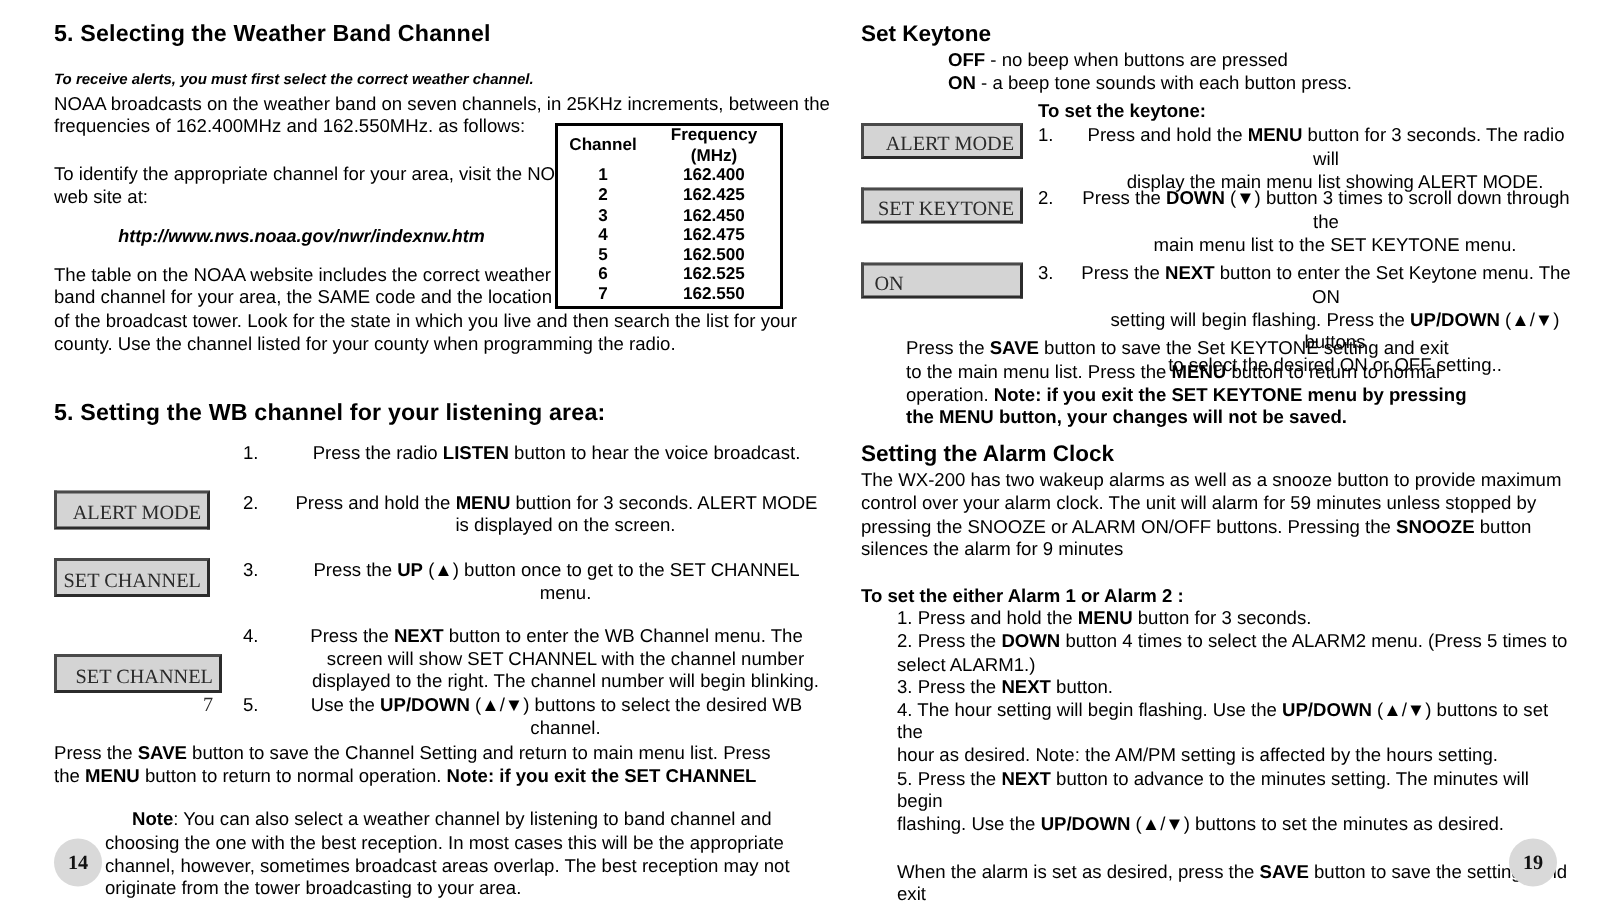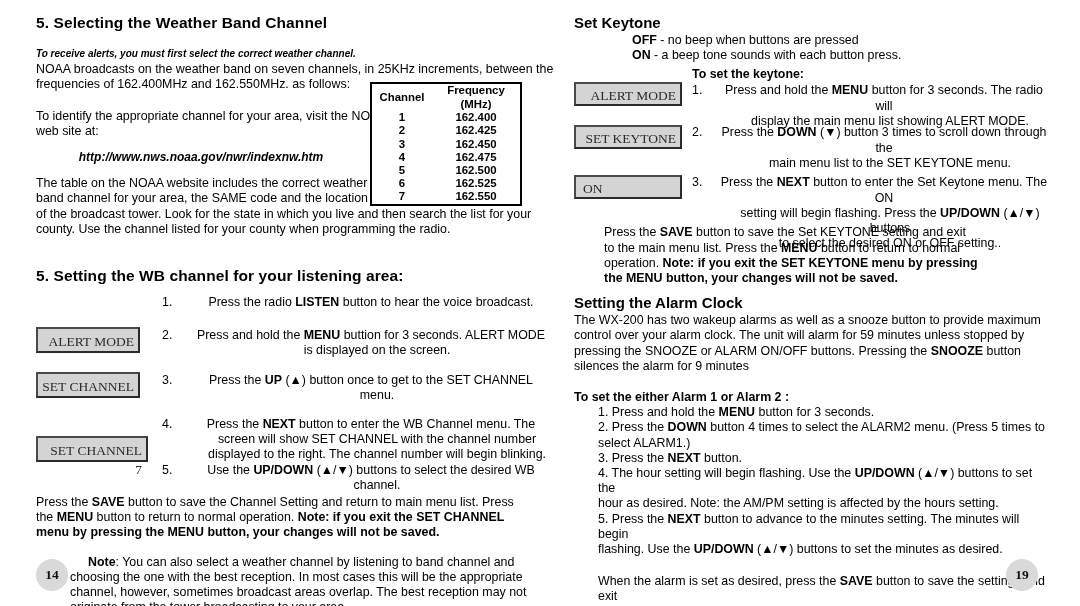--- a/index.html
+++ b/index.html
@@ -236,21 +236,20 @@
           <span>Use the </span><span class="b">UP/DOWN</span><span> (▲/▼) buttons to select the desired WB</span>
         </span>
         <span class="body" style="padding-left:30px">channel.</span>
       </div>
     </div>
 
     <div style="height:4px"></div>
 
     <p><span>Press the </span><span class="b">SAVE</span><span> button to save the Channel Setting and return to main menu list. Press</span></p>
     <p><span>the </span><span class="b">MENU</span><span> button to return to normal operation. </span><span class="b">Note: if you exit the SET CHANNEL</span></p>
-    <p class="b">menu by pressing the MENU button, your changes will not be saved.</p>
 
     <div style="height:14px"></div>
 
     <div class="note-indent">
       <p><span class="b">Note</span><span>: You can also select a weather channel by listening to band channel and</span></p>
       <p style="margin-left:-18px">choosing the one with the best reception. In most cases this will be the appropriate</p>
       <p style="margin-left:-18px">channel, however, sometimes broadcast areas overlap. The best reception may not</p>
       <p style="margin-left:-18px">originate from the tower broadcasting to your area.</p>
     </div>
   </div>

